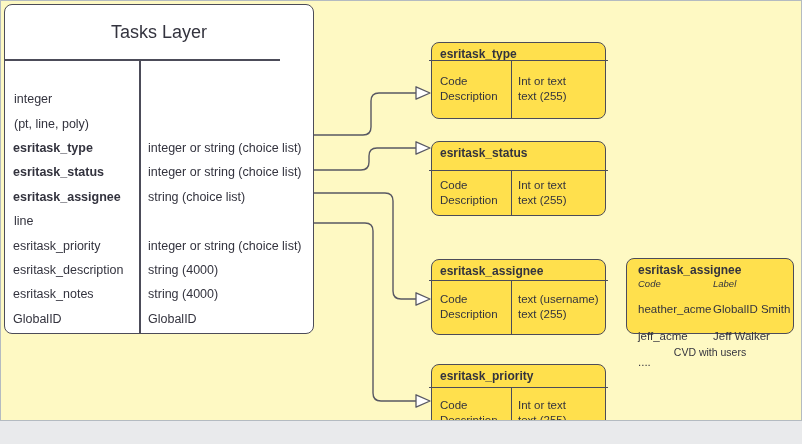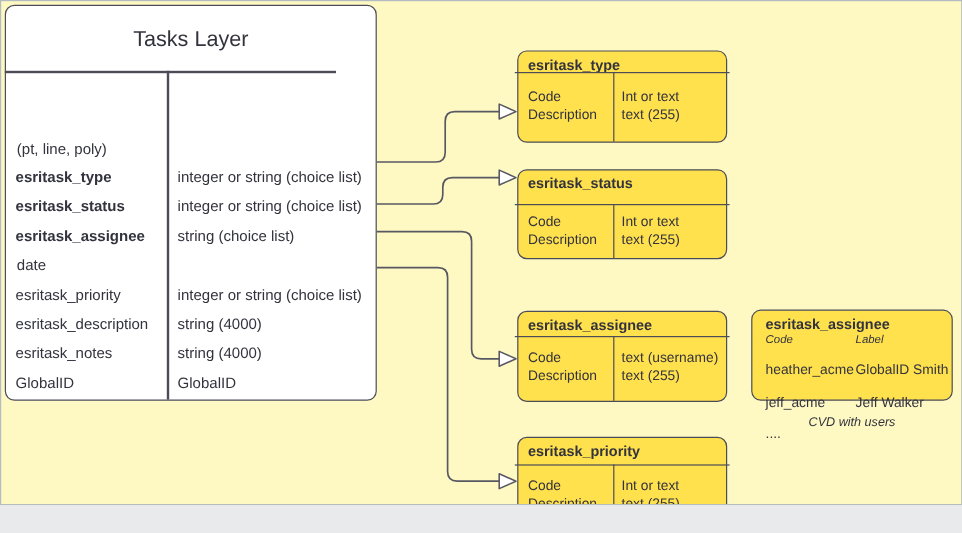--- a/index.html
+++ b/index.html
@@ -50,21 +50,21 @@
     position:absolute;left:625px;top:257px;width:168px;height:76px;
     background:#ffe04d;border:1.5px solid #4c4c59;border-radius:8px;
     padding:4px 0 0 11px;
   }
   .cvd-title{font-size:12px;font-weight:bold;}
   .cvd-grid{display:grid;grid-template-columns:75px auto;margin-top:1px;}
   .cvd-head{font-size:9.5px;font-style:italic;line-height:12px;}
   .cvd-cell{font-size:11.5px;line-height:13.5px;white-space:nowrap;margin-top:13px;}
   .cvd-caption{
     position:absolute;left:625px;top:345px;width:168px;text-align:center;
-    font-size:10.5px;font-style:italic;color:#33333e;
+    font-size:10.5px;color:#33333e;
   }
 </style>
 </head>
 <body>
 
 <div class="canvas">
 
   <svg class="connectors" viewBox="0 0 802 444">
     <g fill="none" stroke="#585863" stroke-width="1.4">
       <path d="M 313 134 H 362 Q 370 134 370 126 V 100 Q 370 92 378 92 H 415"></path>
@@ -79,38 +79,39 @@
       <polygon points="429,400 415,393.8 415,406.2"></polygon>
     </g>
   </svg>
 
   <div class="tasks-box">
     <div class="tasks-title">Tasks Layer</div>
     <div class="tasks-title-divider"></div>
     <div class="tasks-vdivider"></div>
     <div class="tasks-rows">
       <div class="trow">
+          <span class="ftype">integer</span>
         </div>
       <div class="trow">
           <span class="ftype">(pt, line, poly)</span>
         </div>
       <div class="trow bold">
           <span class="fname">esritask_type</span>
           <span class="ftype">integer or string (choice list)</span>
         </div>
       <div class="trow bold">
           <span class="fname">esritask_status</span>
           <span class="ftype">integer or string (choice list)</span>
         </div>
       <div class="trow bold">
           <span class="fname">esritask_assignee</span>
           <span class="ftype">string (choice list)</span>
         </div>
       <div class="trow">
-          <span class="ftype">date</span>
+          <span class="ftype">line</span>
         </div>
       <div class="trow">
           <span class="fname">esritask_priority</span>
           <span class="ftype">integer or string (choice list)</span>
         </div>
       <div class="trow">
           <span class="fname">esritask_description</span>
           <span class="ftype">string (4000)</span>
         </div>
       <div class="trow">

